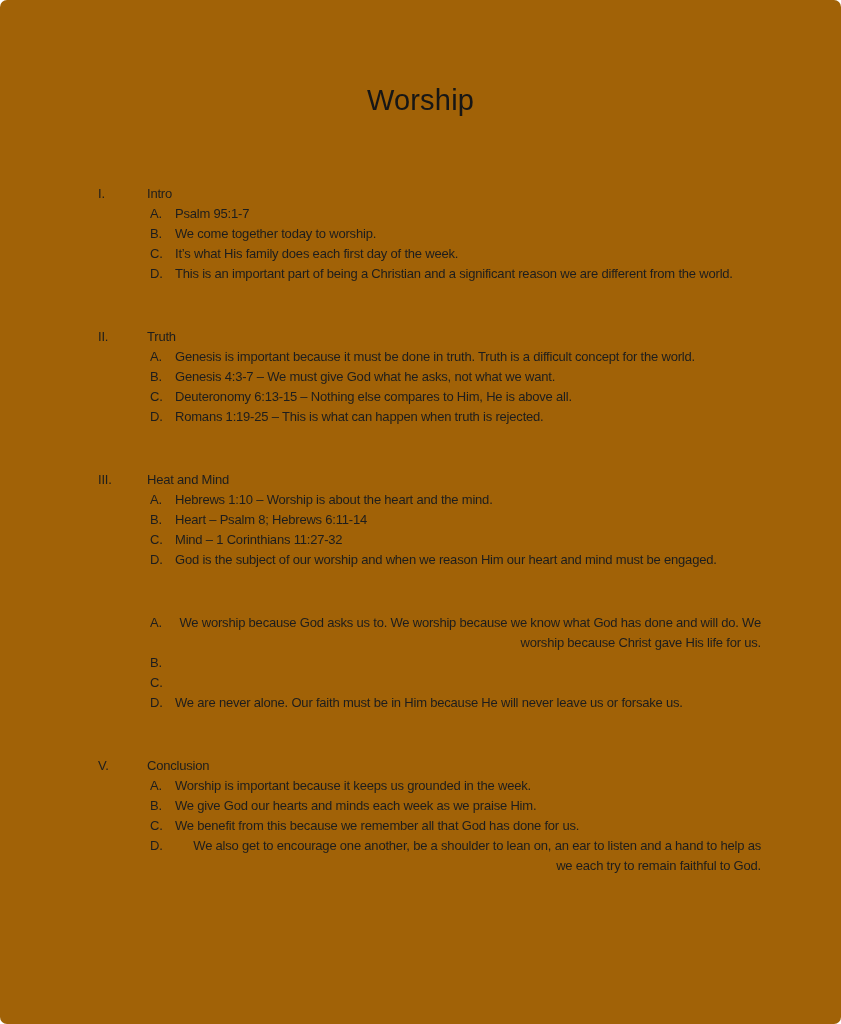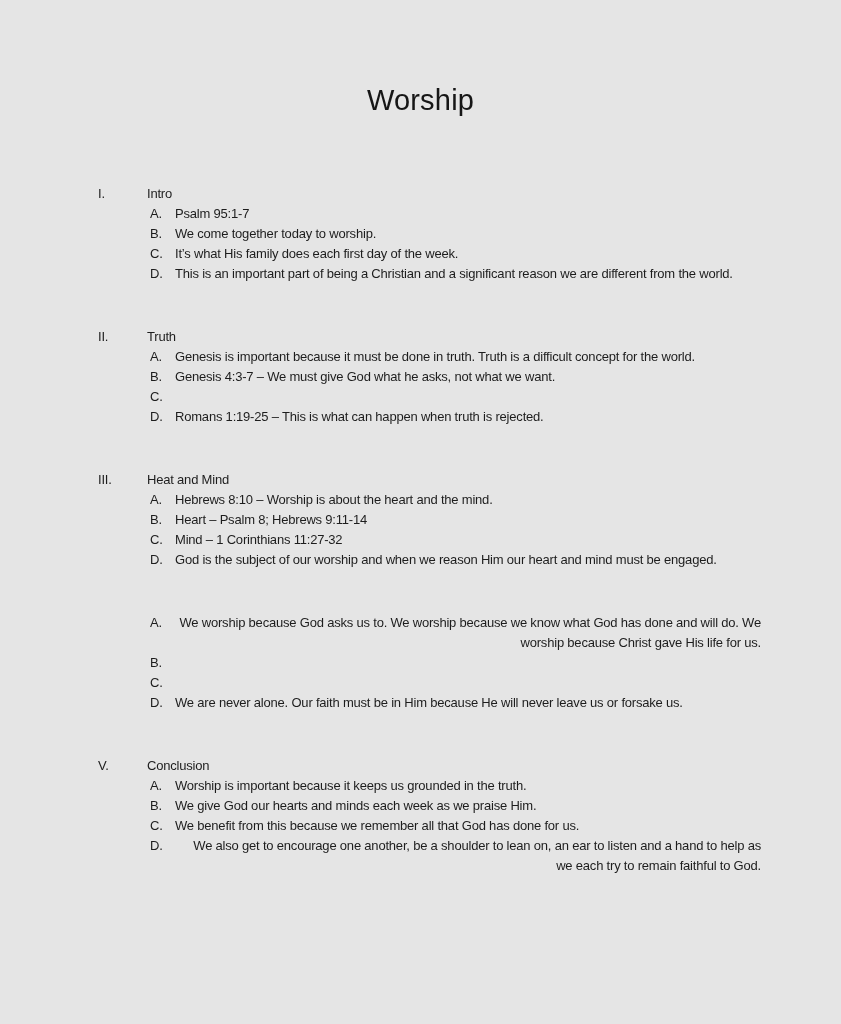--- a/index.html
+++ b/index.html
@@ -4,25 +4,26 @@
 <style>
   html, body {
     margin: 0;
     padding: 0;
     background: #ffffff;
   }
   .page {
     position: relative;
     width: 841px;
     height: 1024px;
-    background: #e5e5e5;
+    background: #a16207;
     color: #1d1d1d;
     font-family: "Liberation Sans", sans-serif;
     overflow: hidden;
     box-sizing: border-box;
+    border-radius: 7px;
   }
   .doc-title {
     margin: 0;
     padding-top: 84px;
     text-align: center;
     font-size: 29px;
     line-height: 1.15;
     font-weight: 400;
     letter-spacing: 0.2px;
     color: #161616;
@@ -109,43 +110,44 @@
     <span class="item-text">Genesis is important because it must be done in truth. Truth is a difficult concept for the world.</span>
   </div>
 
   <div class="item">
     <span class="letter">B.</span>
     <span class="item-text">Genesis 4:3-7 – We must give God what he asks, not what we want.</span>
   </div>
 
   <div class="item">
     <span class="letter">C.</span>
+    <span class="item-text">Deuteronomy 6:13-15 – Nothing else compares to Him, He is above all.</span>
   </div>
 
   <div class="item">
     <span class="letter">D.</span>
     <span class="item-text">Romans 1:19-25 – This is what can happen when truth is rejected.</span>
   </div>
 </div>
   </section>
 
   <section class="section">
     <div class="section-head">
       <span class="numeral">III.</span>
       <span class="heading">Heat and Mind</span>
     </div>
     <div class="items">
   <div class="item">
     <span class="letter">A.</span>
-    <span class="item-text">Hebrews 8:10 – Worship is about the heart and the mind.</span>
-  </div>
-
-  <div class="item">
-    <span class="letter">B.</span>
-    <span class="item-text">Heart – Psalm 8; Hebrews 9:11-14</span>
+    <span class="item-text">Hebrews 1:10 – Worship is about the heart and the mind.</span>
+  </div>
+
+  <div class="item">
+    <span class="letter">B.</span>
+    <span class="item-text">Heart – Psalm 8; Hebrews 6:11-14</span>
   </div>
 
   <div class="item">
     <span class="letter">C.</span>
     <span class="item-text">Mind – 1 Corinthians 11:27-32</span>
   </div>
 
   <div class="item">
     <span class="letter">D.</span>
     <span class="item-text">God is the subject of our worship and when we reason Him our heart and mind must be engaged.</span>
@@ -176,21 +178,21 @@
   </section>
 
   <section class="section">
     <div class="section-head">
       <span class="numeral">V.</span>
       <span class="heading">Conclusion</span>
     </div>
     <div class="items">
   <div class="item">
     <span class="letter">A.</span>
-    <span class="item-text">Worship is important because it keeps us grounded in the truth.</span>
+    <span class="item-text">Worship is important because it keeps us grounded in the week.</span>
   </div>
 
   <div class="item">
     <span class="letter">B.</span>
     <span class="item-text">We give God our hearts and minds each week as we praise Him.</span>
   </div>
 
   <div class="item">
     <span class="letter">C.</span>
     <span class="item-text">We benefit from this because we remember all that God has done for us.</span>

